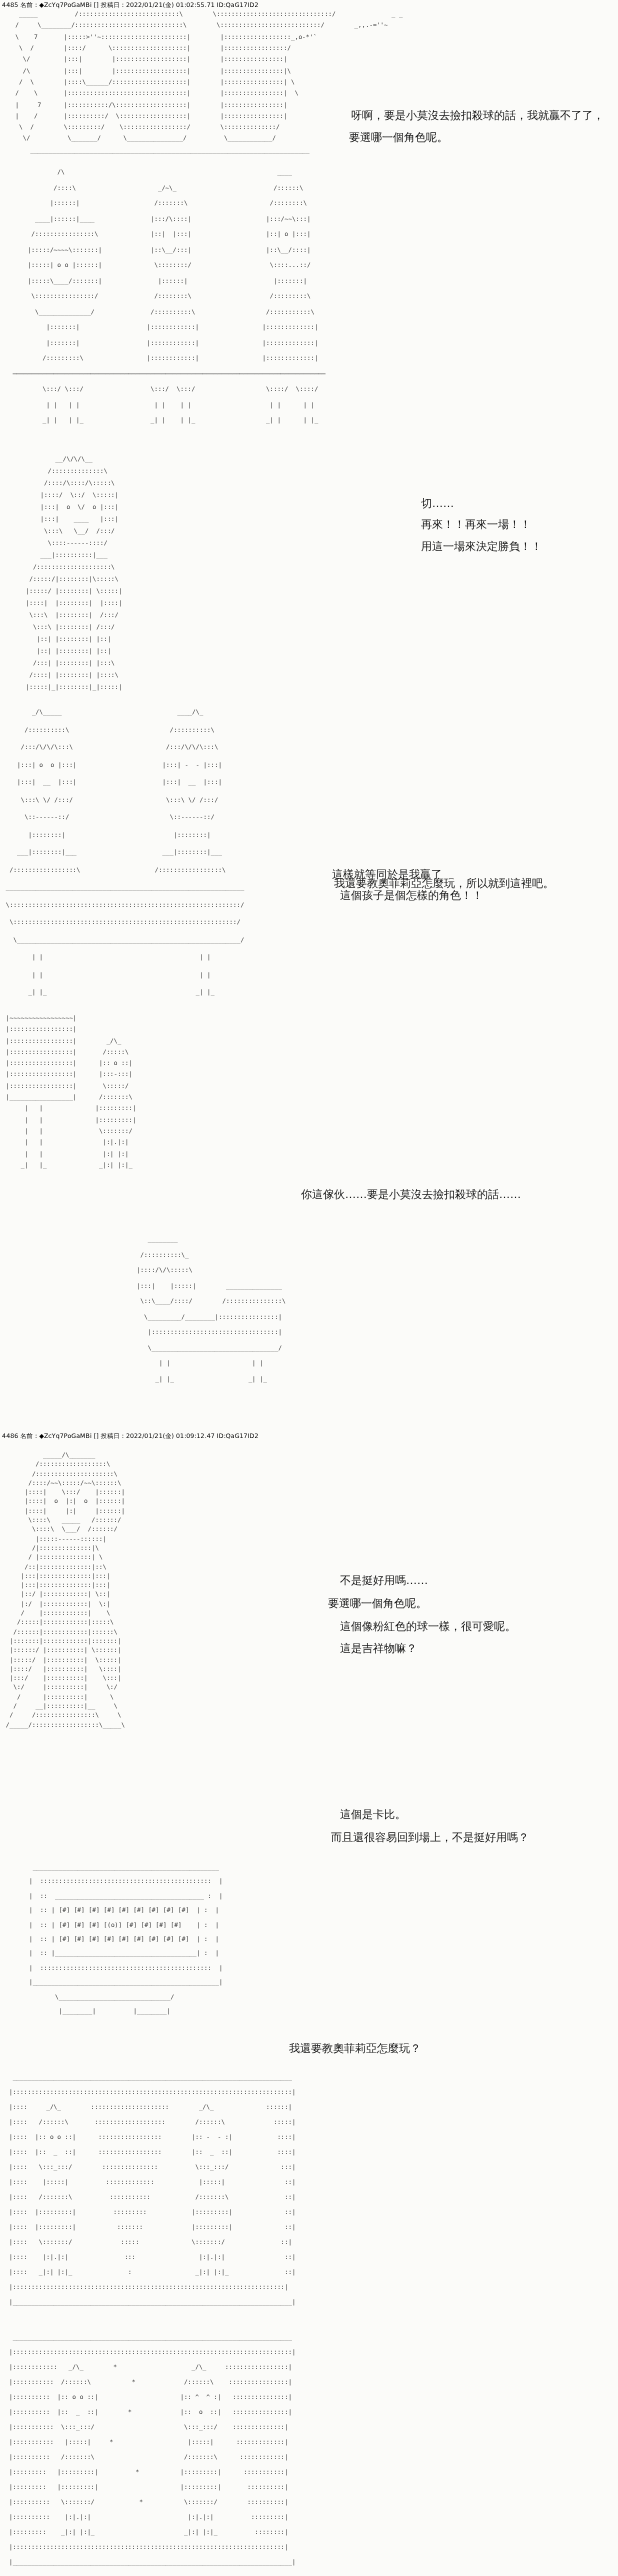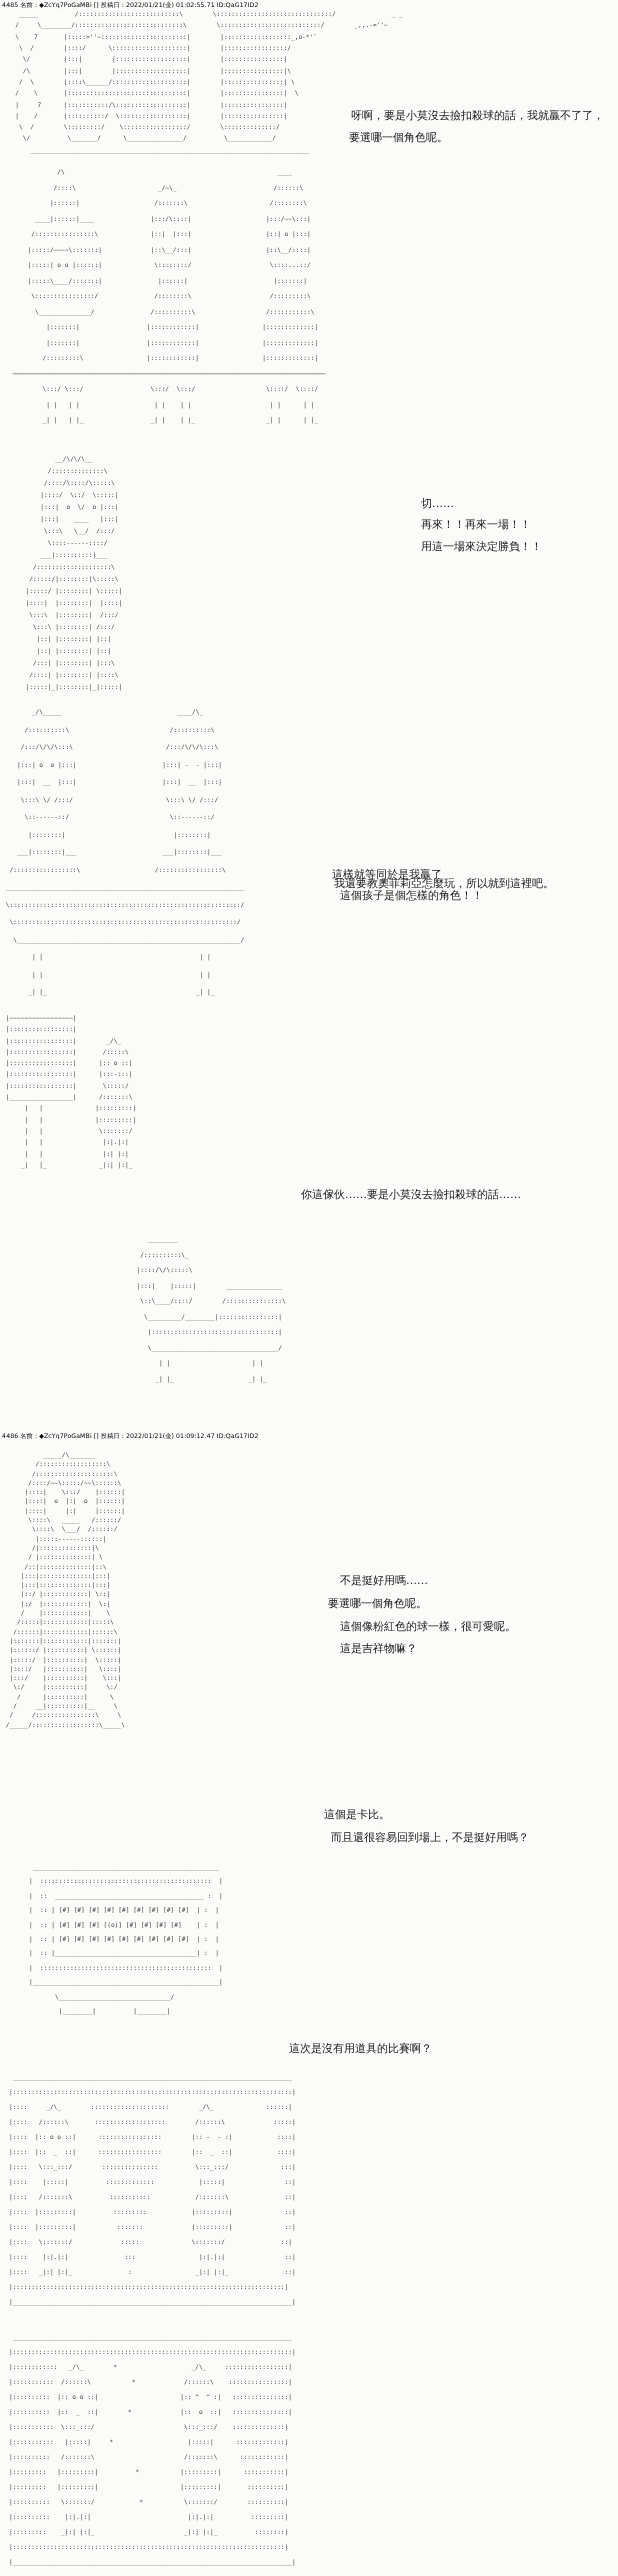--- a/index.html
+++ b/index.html
@@ -182,36 +182,36 @@
     /      |::::::::::|      \
    /     __|::::::::::|__     \
   /     /::::::::::::::::\     \
  /_____/::::::::::::::::::\_____\</pre>
 
   <div class="dlg" style="left:340px;top:1573px">不是挺好用嗎……</div>
   <div class="dlg" style="left:328px;top:1596px">要選哪一個角色呢。</div>
   <div class="dlg" style="left:340px;top:1619px">這個像粉紅色的球一樣，很可愛呢。</div>
   <div class="dlg" style="left:340px;top:1641px">這是吉祥物嘛？</div>
 
-  <div class="dlg" style="left:324px;top:1807px">這個是卡比。</div>
+  <div class="dlg" style="left:340px;top:1807px">這個是卡比。</div>
   <div class="dlg" style="left:331px;top:1830px">而且還很容易回到場上，不是挺好用嗎？</div>
 
   <pre class="aa" style="left:10.3px;top:1860px;line-height:14.4px">      __________________________________________________
      |  ::::::::::::::::::::::::::::::::::::::::::::::  |
      |  ::  ________________________________________ :  |
      |  :: | [#] [#] [#] [#] [#] [#] [#] [#] [#]  | :  |
      |  :: | [#] [#] [#] [(o)] [#] [#] [#] [#]    | :  |
      |  :: | [#] [#] [#] [#] [#] [#] [#] [#] [#]  | :  |
      |  :: |______________________________________| :  |
      |  ::::::::::::::::::::::::::::::::::::::::::::::  |
      |__________________________________________________|
             \______________________________/
              |________|          |________|</pre>
 
-  <div class="dlg" style="left:289px;top:2041px">這次是沒有用道具的比賽啊？</div>
+  <div class="dlg" style="left:289px;top:2041px">我還要教奧菲莉亞怎麼玩？</div>
 
   <pre class="aa" style="left:5.2px;top:2069px;line-height:15px">  ___________________________________________________________________________
  |:::::::::::::::::::::::::::::::::::::::::::::::::::::::::::::::::::::::::::|
  |::::     _/\_        :::::::::::::::::::::        _/\_              ::::::|
  |::::   /::::::\       :::::::::::::::::::        /::::::\             :::::|
  |::::  |:: o o ::|      :::::::::::::::::        |:: -  - :|            ::::|
  |::::  |::  _  ::|      :::::::::::::::::        |::  _  ::|            ::::|
  |::::   \:::_:::/        :::::::::::::::          \:::_:::/              :::|
  |::::    |:::::|          :::::::::::::            |:::::|                ::|
  |::::   /:::::::\          :::::::::::            /:::::::\               ::|

